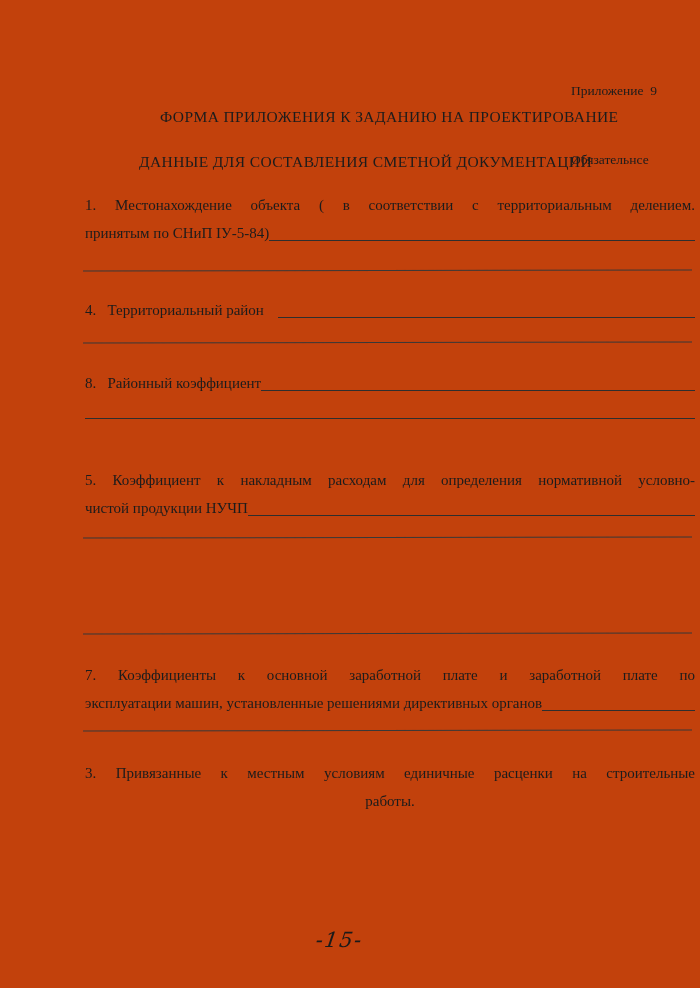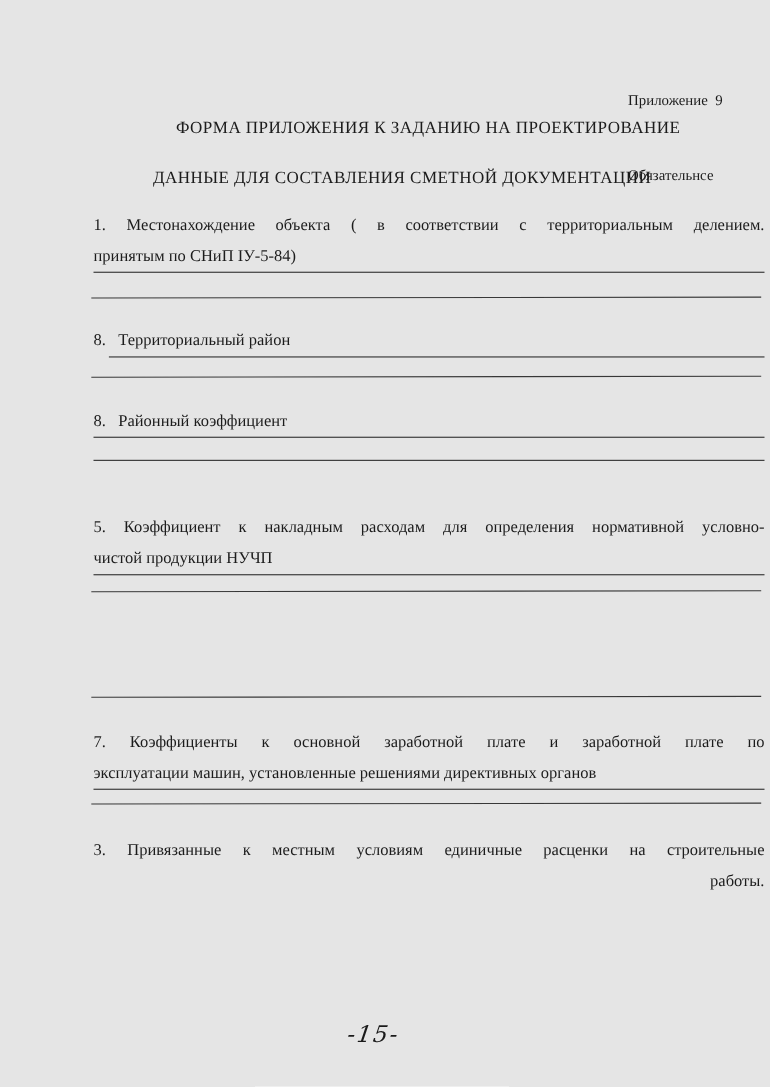--- a/index.html
+++ b/index.html
@@ -1,20 +1,20 @@
 <!DOCTYPE html>
 <html><head>
 <meta charset="utf-8">
 <style>
   html, body { margin: 0; padding: 0; background: #ffffff; }
   .page {
     position: relative;
     width: 700px;
     height: 988px;
-    background: #e5e5e5;
+    background: #c2410c;
     font-family: "Liberation Serif", "DejaVu Serif", serif;
     color: #1c1c1c;
     overflow: hidden;
   }
   .corner-note {
     position: absolute;
     top: 33px;
     left: 571px;
     font-size: 13.5px;
     line-height: 23px;
@@ -34,30 +34,30 @@
     width: 610px;
     font-size: 15px;
     line-height: 28px;
   }
   .jline {
     text-align: justify;
     text-align-last: justify;
     height: 28px;
     overflow: hidden;
   }
-  .fill { display: flex; height: 28px; flex-direction: column; }
+  .fill { display: flex; height: 28px; }
   .label { white-space: pre; flex: 0 0 auto; }
   .blank {
     flex: 1 1 auto;
     align-self: stretch;
     border-bottom: 1.6px solid #2e2e2e;
     margin-bottom: 6px;
   }
   .blank.gap { margin-left: 14px; }
-  .plain { text-align: right; height: 28px; }
+  .plain { text-align: center; height: 28px; }
   .rule {
     position: absolute;
     left: 83px;
     width: 609px;
     border-top: 1.8px solid #383838;
     transform: rotate(-0.08deg);
   }
   .page-num {
     position: absolute;
     top: 928px;
@@ -87,21 +87,21 @@
     <div class="jline">1. Местонахождение объекта ( в соответствии с территориальным делением.</div>
     <div class="fill">
       <span class="label">принятым по СНиП IУ-5-84)</span>
       <span class="blank"></span>
     </div>
   </div>
   <div class="rule" style="top:270px"></div>
 
   <div class="item" style="top:296px">
     <div class="fill">
-      <span class="label">8.   Территориальный район</span>
+      <span class="label">4.   Территориальный район</span>
       <span class="blank gap"></span>
     </div>
   </div>
   <div class="rule" style="top:342px"></div>
 
   <div class="item" style="top:369px">
     <div class="fill">
       <span class="label">8.   Районный коэффициент</span>
       <span class="blank"></span>
     </div>

